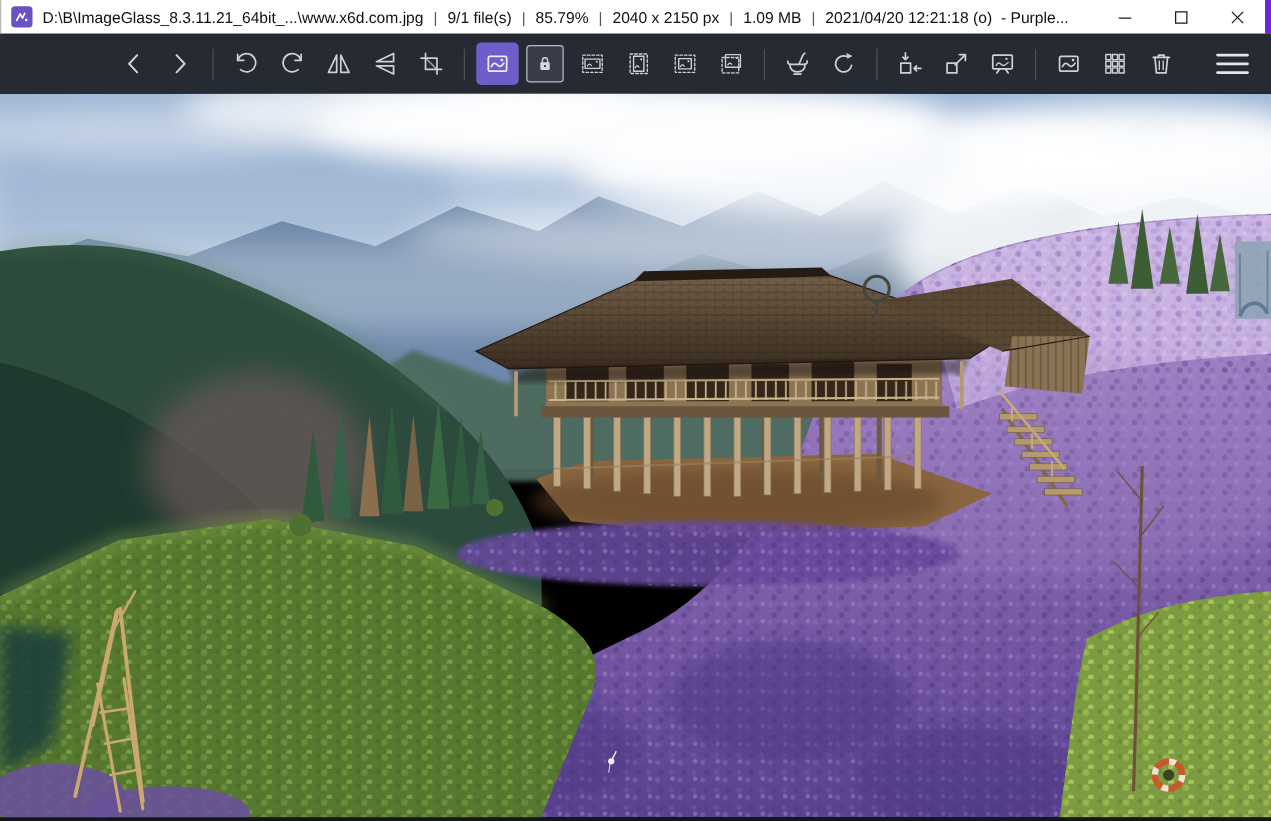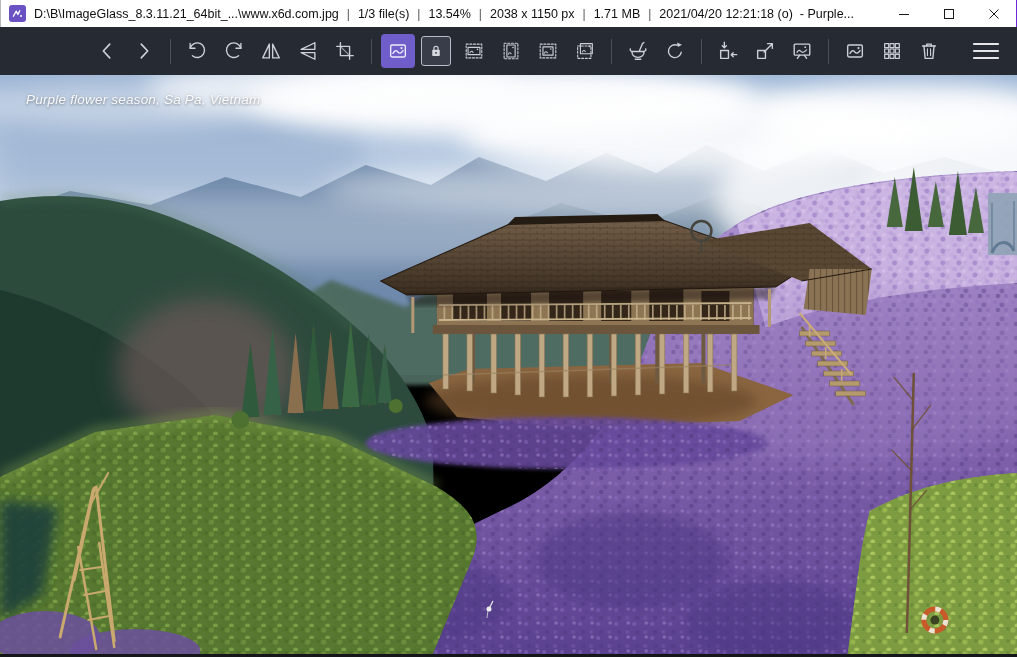--- a/index.html
+++ b/index.html
@@ -1,20 +1,20 @@
 <!DOCTYPE html>
 <html><head>
 <meta charset="utf-8">
 <style>
   html,body{margin:0;padding:0;}
   body{width:1017px;height:657px;overflow:hidden;font-family:"Liberation Sans",sans-serif;background:#15161a;}
   .window{width:1017px;height:657px;display:flex;flex-direction:column;}
 
   
-  .titlebar{height:27px;background:#ffffff;display:flex;align-items:center;padding-left:8px;flex:0 0 27px;border-left:1px solid #b9b9b9;border-right:1px solid #6d28d9;box-sizing:border-box;}
+  .titlebar{height:27px;background:#ffffff;display:flex;align-items:center;padding-left:8px;flex:0 0 27px;border-left:1px solid #b9b9b9;border-right:5px solid #6d28d9;box-sizing:border-box;}
   .app-icon{width:17px;height:17px;background:#6a52c2;border-radius:3px;margin-right:8px;display:flex;align-items:center;justify-content:center;flex:0 0 17px;}
   .title-text{font-size:12.5px;color:#101010;white-space:nowrap;display:flex;align-items:center;overflow:hidden;}
   .pipe{margin:0 8px;color:#555;font-size:12px;}
   .suffix{margin-left:7px;}
   .win-controls{margin-left:auto;display:flex;height:100%;}
   .wbtn{width:45px;height:27px;display:flex;align-items:center;justify-content:center;}
   .wbtn svg{display:block;}
 
   
   .toolbar{height:48px;background:#262a33;display:flex;align-items:center;padding-left:90px;gap:3px;flex:0 0 48px;}
@@ -42,27 +42,27 @@
   <div class="titlebar">
     <span class="app-icon">
       <svg width="11" height="11" viewBox="0 0 12 12">
           <path d="M1.5 9 L4.5 3.5 L6.5 7 L8.5 3" stroke="#fff" stroke-width="1.5" fill="none" stroke-linecap="round" stroke-linejoin="round"></path>
           <circle cx="9.8" cy="8.8" r="1.1" fill="#fff"></circle>
         </svg>
     </span>
     <div class="title-text">
       <span>D:\B\ImageGlass_8.3.11.21_64bit_...\www.x6d.com.jpg</span>
       <span class="pipe">|</span>
-      <span>1/3 file(s)</span>
+      <span>9/1 file(s)</span>
       <span class="pipe">|</span>
-      <span>13.54%</span>
+      <span>85.79%</span>
       <span class="pipe">|</span>
-      <span>2038 x 1150 px</span>
+      <span>2040 x 2150 px</span>
       <span class="pipe">|</span>
-      <span>1.71 MB</span>
+      <span>1.09 MB</span>
       <span class="pipe">|</span>
       <span>2021/04/20 12:21:18 (o)</span>
       <span class="suffix">- Purple...</span>
     </div>
     <div class="win-controls">
       <div class="wbtn">
           <svg width="12" height="12">
             <line x1="1" y1="6.5" x2="11" y2="6.5" stroke="#1a1a1a" stroke-width="1"></line>
           </svg>
         </div>
@@ -477,16 +477,15 @@
         </g>
         <circle cx="488" cy="534" r="2.5" fill="#eeeeee"></circle>
         <line x1="488" y1="534" x2="492" y2="526" stroke="#eeeeee" stroke-width="1.2"></line>
         <line x1="487" y1="536" x2="486" y2="543" stroke="#dddddd" stroke-width=".8"></line>
         <circle cx="933" cy="545" r="11" fill="none" stroke="#c85a2a" stroke-width="5"></circle>
         <circle cx="933" cy="545" r="11" fill="none" stroke="#ece5d4" stroke-width="5" stroke-dasharray="5.5 11.8"></circle>
         <circle cx="933" cy="545" r="4.5" fill="#3a4420"></circle>
       </g>
     </svg>
     <div class="bottom-strip"></div>
-    <div class="caption">Purple flower season, Sa Pa, Vietnam</div>
   </div>
 
 </div>
 
 </body></html>

